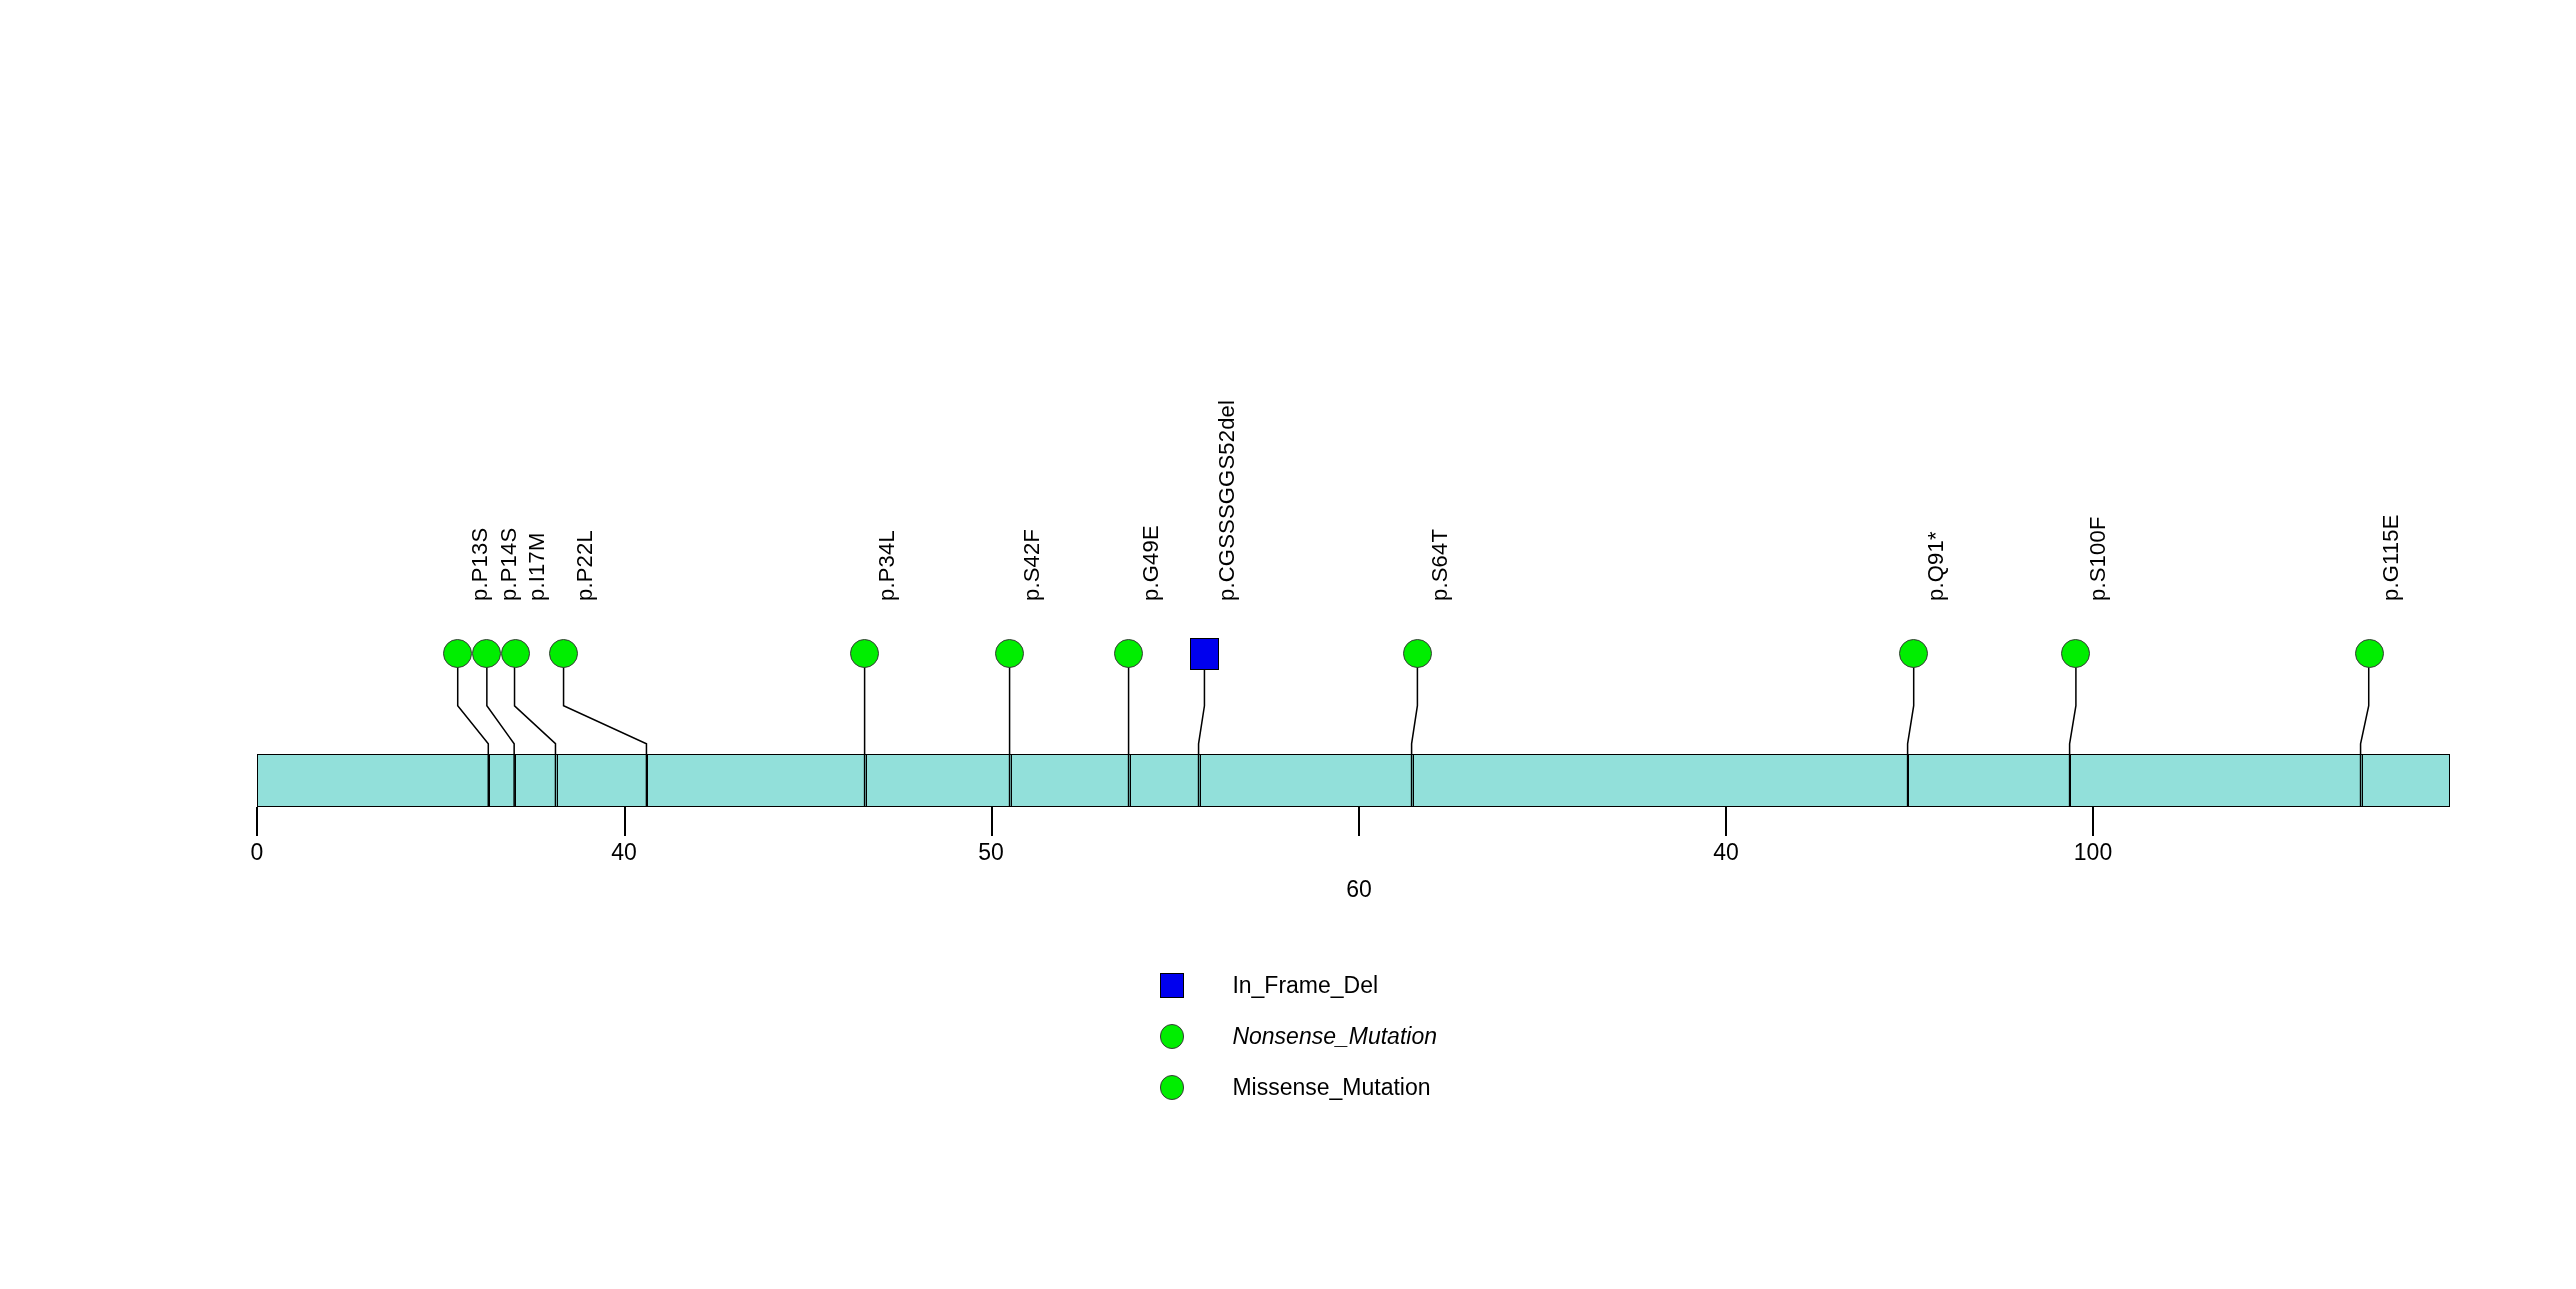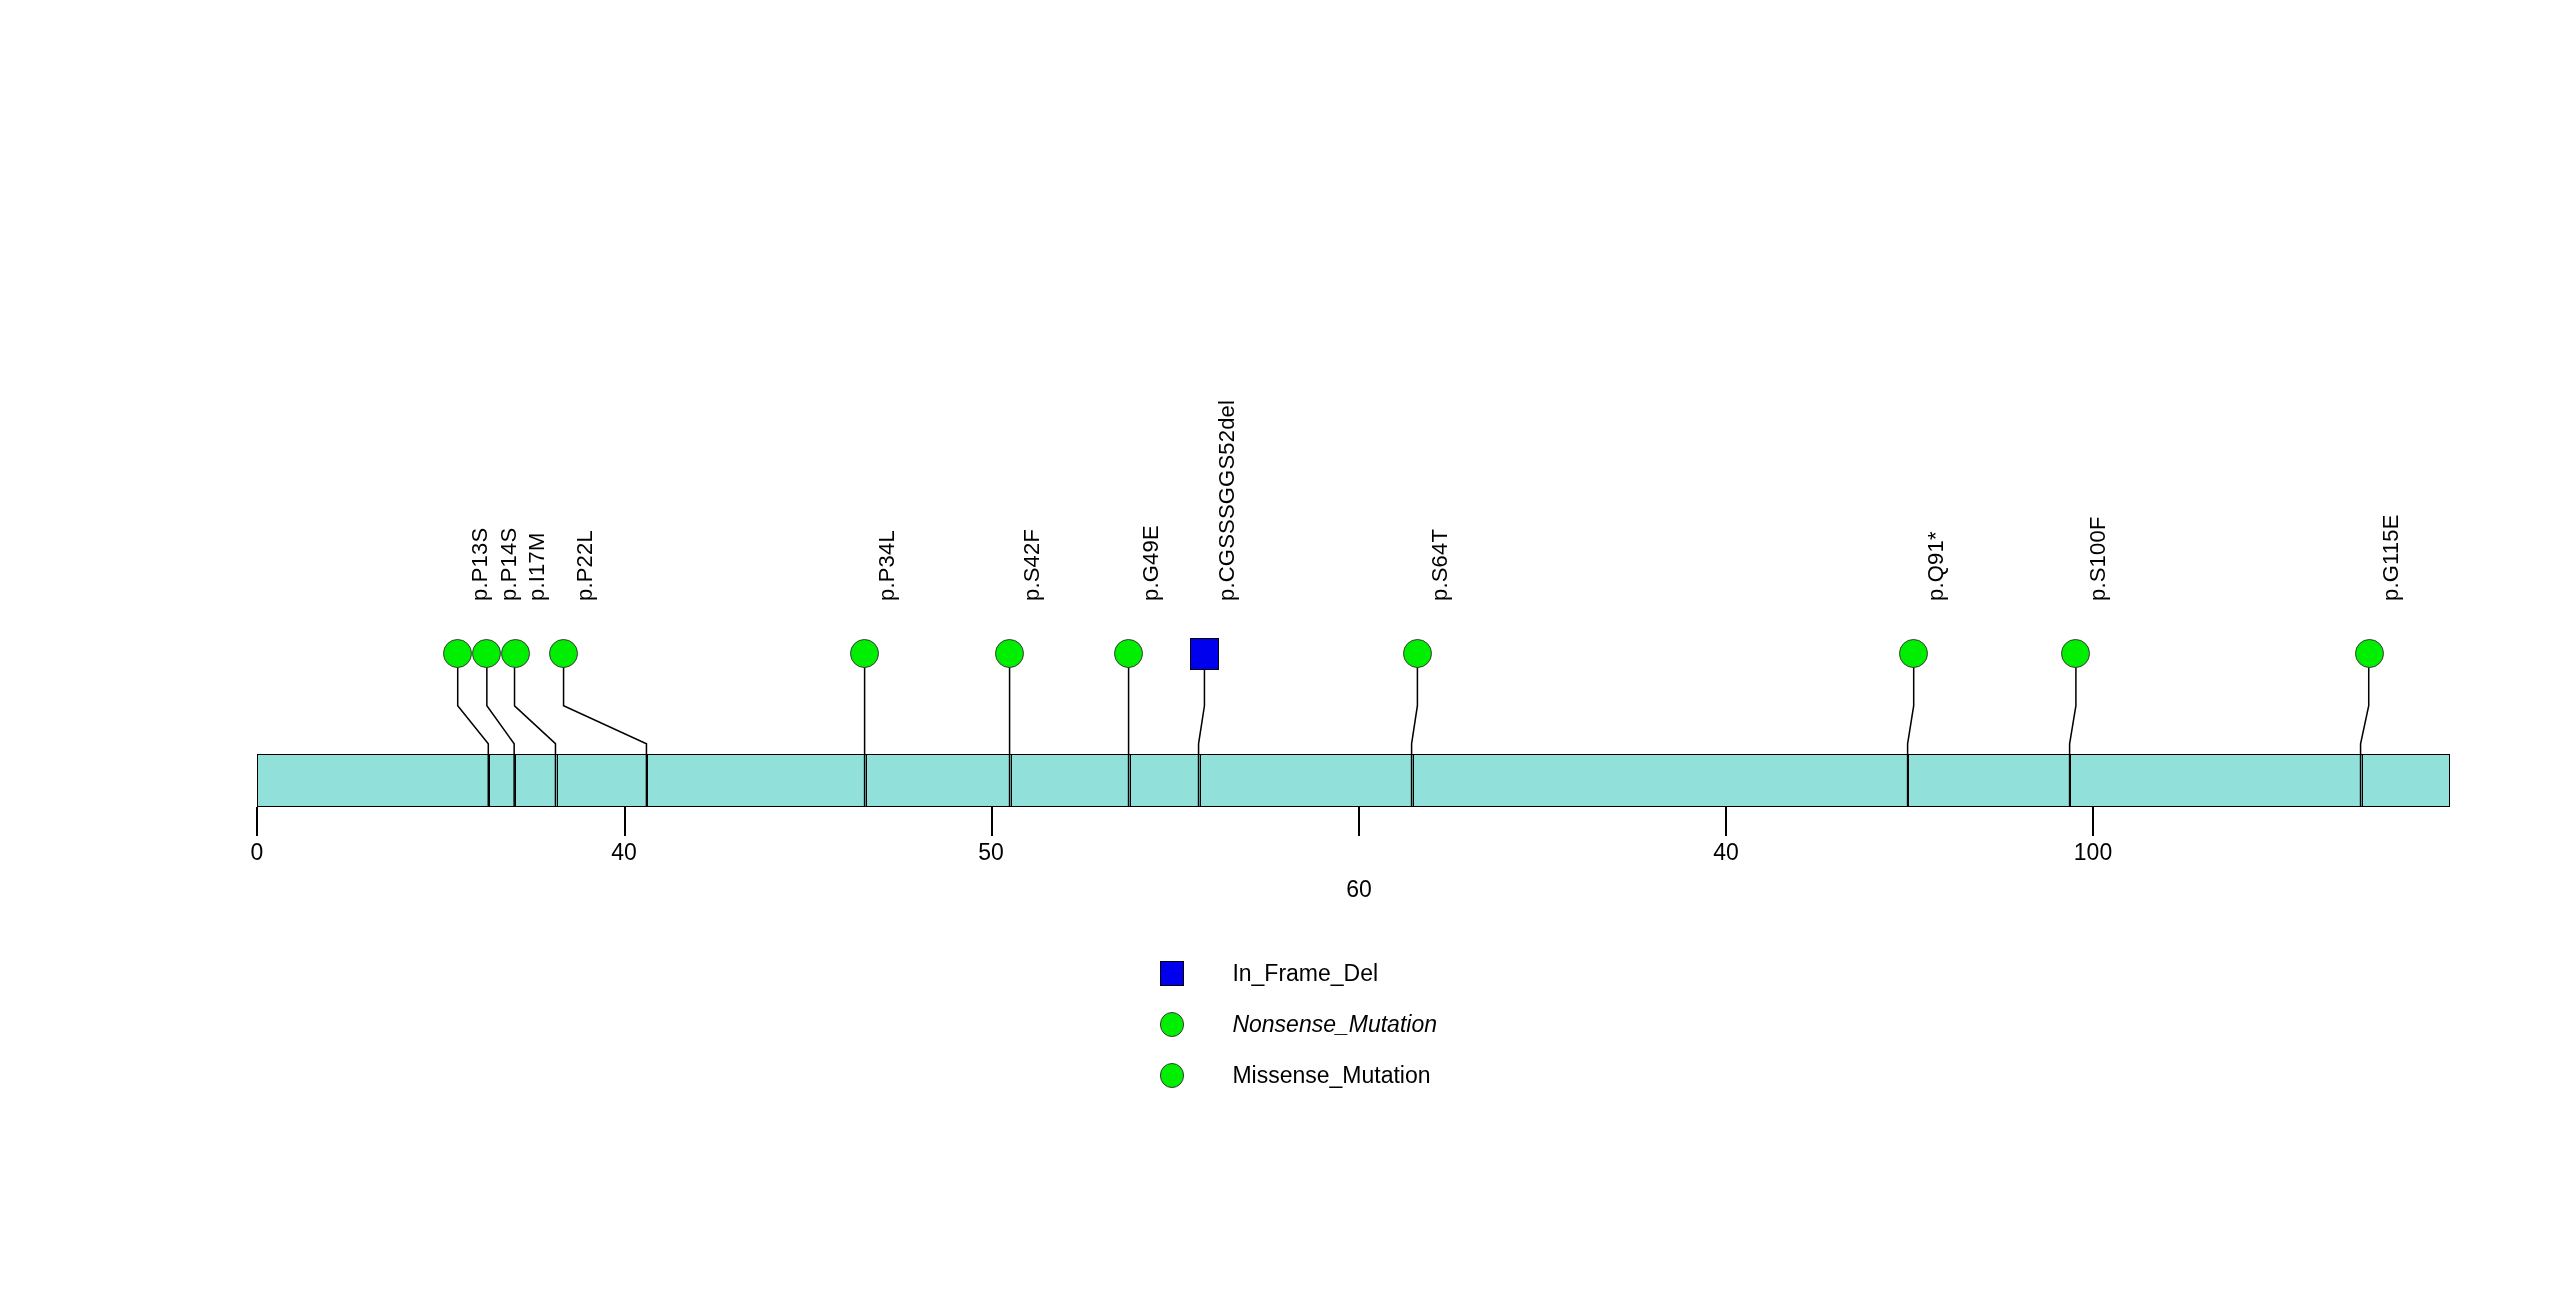--- a/index.html
+++ b/index.html
@@ -74,20 +74,21 @@
     white-space: nowrap;
     transform-origin: 0 0;
     transform: rotate(-90deg);
     font-family: "Liberation Sans", sans-serif;
     letter-spacing: 0.2px;
   }
 
   
   .legend {
     position: absolute;
+    margin-top: 12px;
   }
   .legend-row {
     position: absolute;
     display: flex;
     align-items: center;
   }
   .legend-swatch-circle {
     width: 24.4px;
     height: 24.4px;
     border-radius: 50%;

